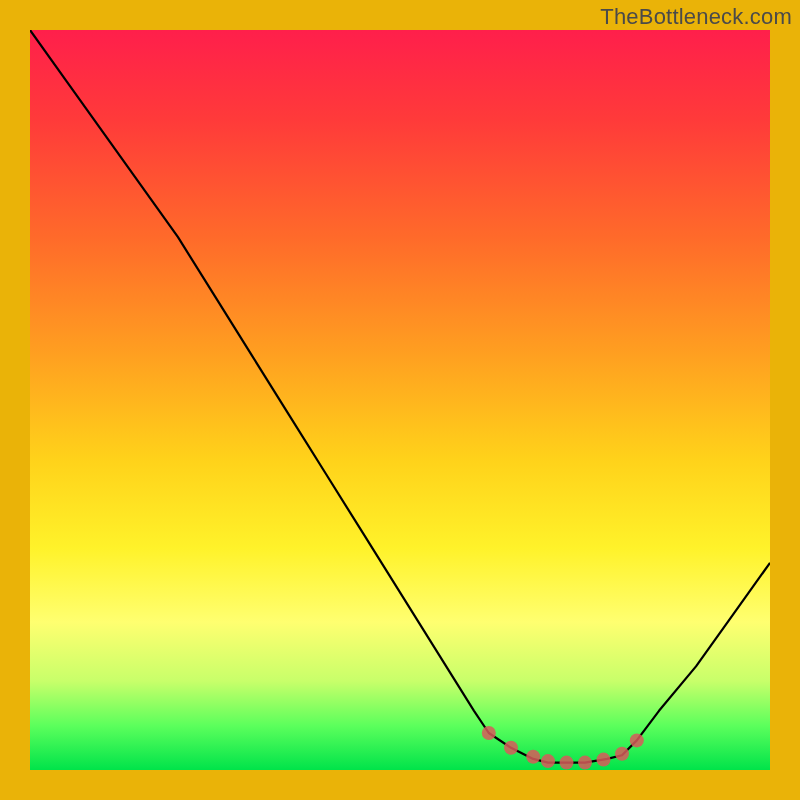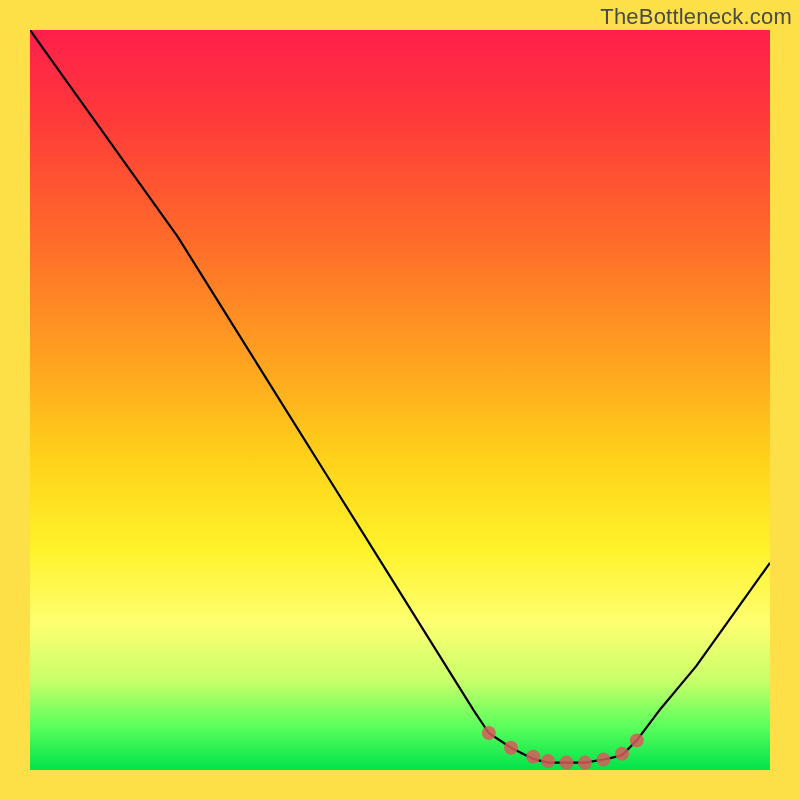--- a/index.html
+++ b/index.html
@@ -7,21 +7,21 @@
     padding: 0;
     width: 800px;
     height: 800px;
     overflow: hidden;
     font-family: Arial, Helvetica, sans-serif;
     background: #000;
   }
   .frame {
     position: absolute;
     inset: 0;
-    background: #fde047;
+    background: #eab308;
   }
   .plot-outer {
     position: absolute;
     left: 30px;
     top: 30px;
     width: 740px;
     height: 740px;
     background: #000;
   }
   .plot-bg {

